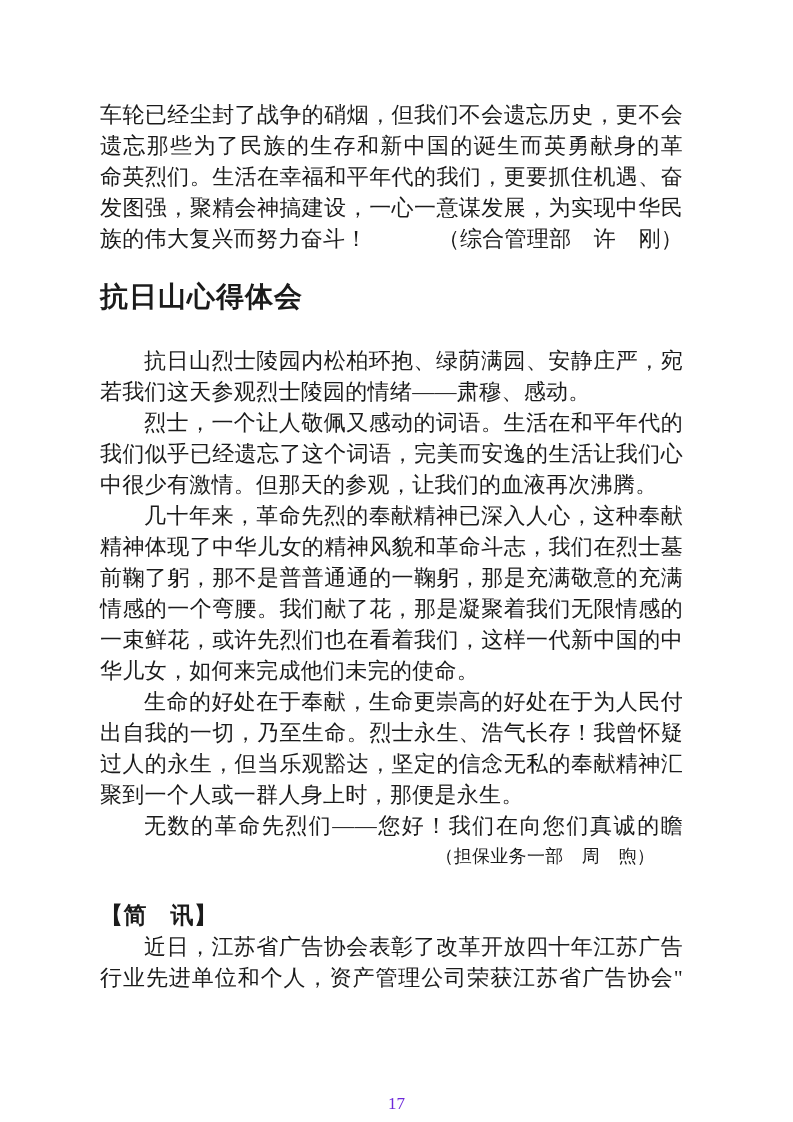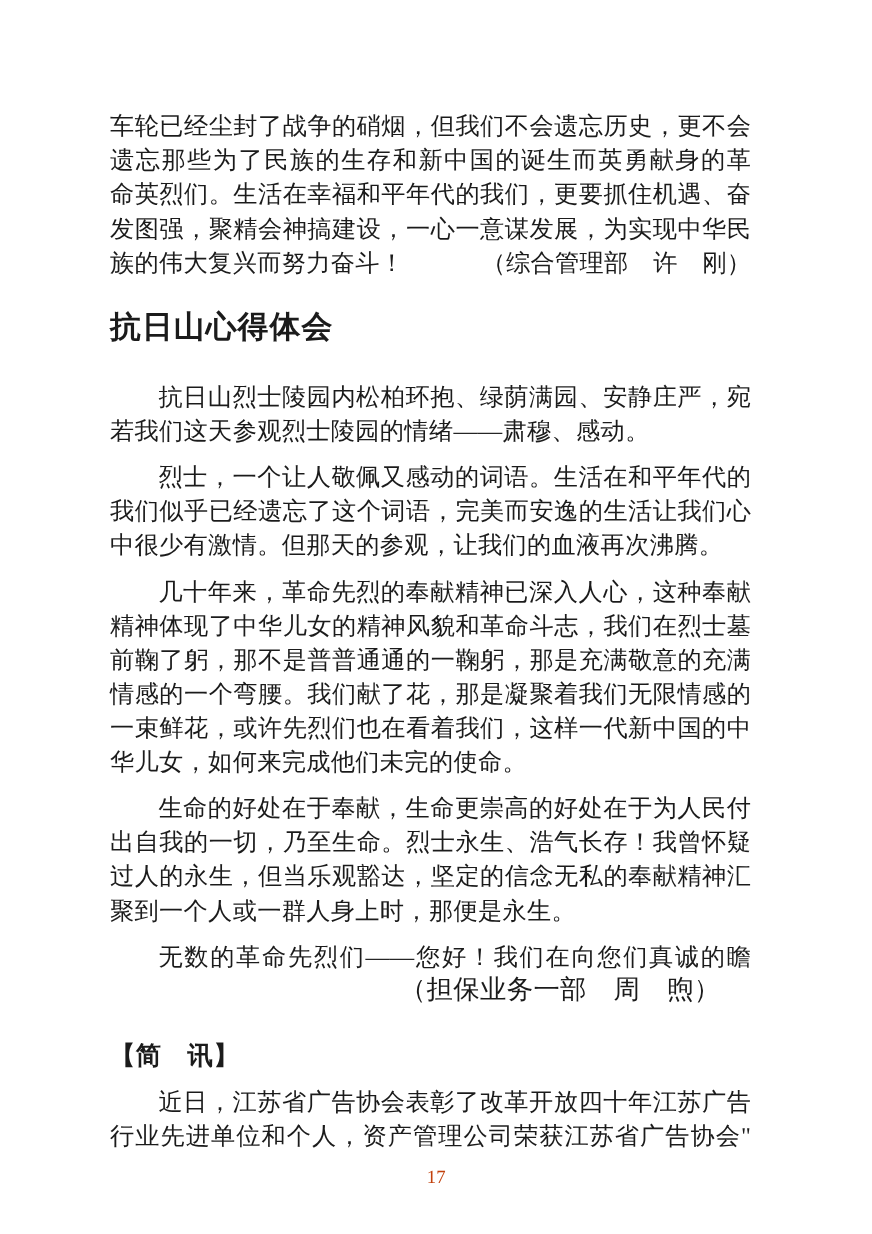--- a/index.html
+++ b/index.html
@@ -19,62 +19,62 @@
     overflow: hidden;
   }
   .line {
     font-size: 22px;
     line-height: 31px;
     text-align: justify;
     text-align-last: justify;
     letter-spacing: 0.3px;
     white-space: normal;
   }
-  .line.para-first { text-indent: 2em; margin-top: 11px; }
+  .line.para-first { text-indent: 2em; }
   .line.para-last  { text-align-last: left; }
   .line-split {
     display: flex;
     justify-content: space-between;
     font-size: 22px;
     line-height: 31px;
     letter-spacing: 0.3px;
   }
   .article-title {
     font-family: "Liberation Sans", "DejaVu Sans", sans-serif;
     font-weight: bold;
     font-size: 28px;
     line-height: 34px;
     margin: 26px 0 0 0;
     letter-spacing: 1px;
   }
   .article-body { margin-top: 31px; }
   .signature-line {
-    font-size: 24px;
+    font-size: 18px;
     line-height: 31px;
     text-align: right;
     padding-right: 28px;
     letter-spacing: 0.3px;
   }
   .brief-header {
     font-family: "Liberation Sans", "DejaVu Sans", sans-serif;
     font-weight: bold;
     font-size: 23px;
     line-height: 31px;
     margin-top: 28px;
     letter-spacing: 0.5px;
   }
   .page-number {
     position: absolute;
-    top: 1060px;
+    top: 1094px;
     left: 0;
     right: 0;
     text-align: center;
     font-size: 17px;
     line-height: 20px;
-    color: #c2410c;
+    color: #6d28d9;
   }
 </style>
 </head>
 <body>
 
 <div class="page">
 
   <div class="prev-article">
     <div>
         <div class="line">车轮已经尘封了战争的硝烟，但我们不会遗忘历史，更不会</div>

